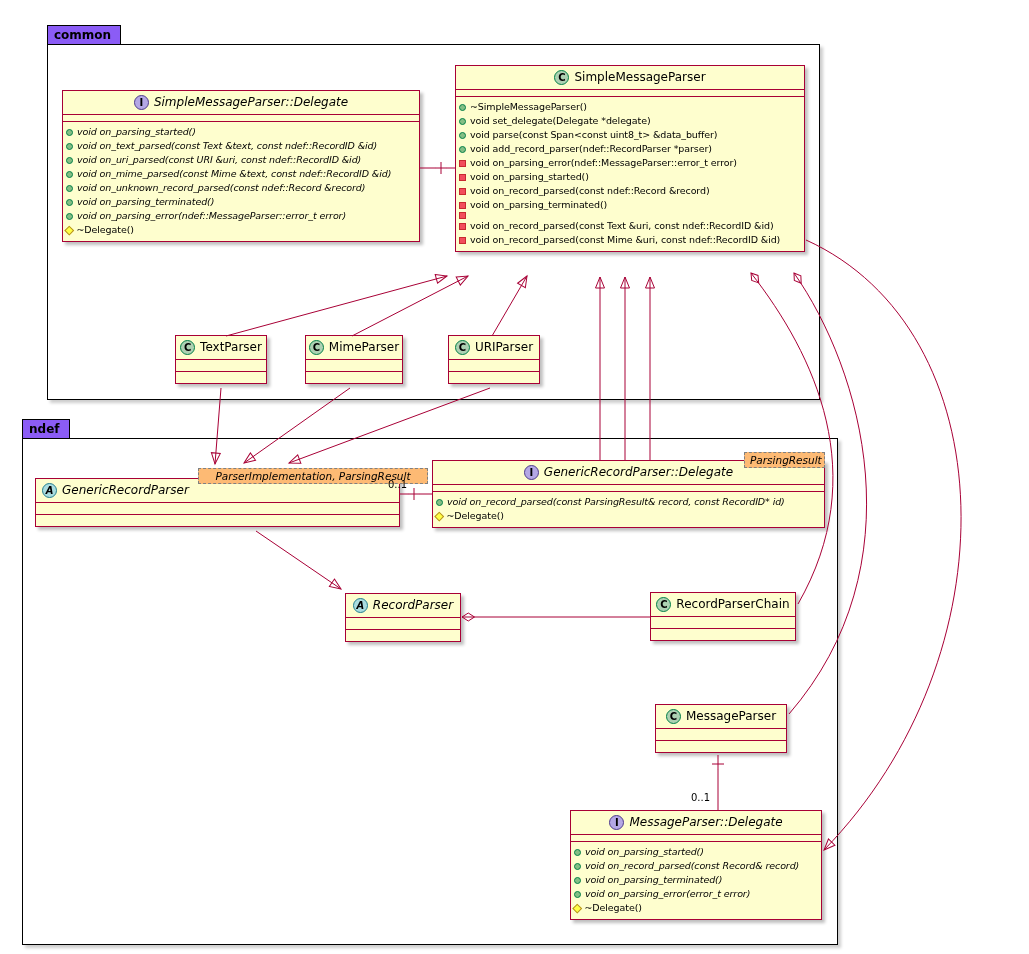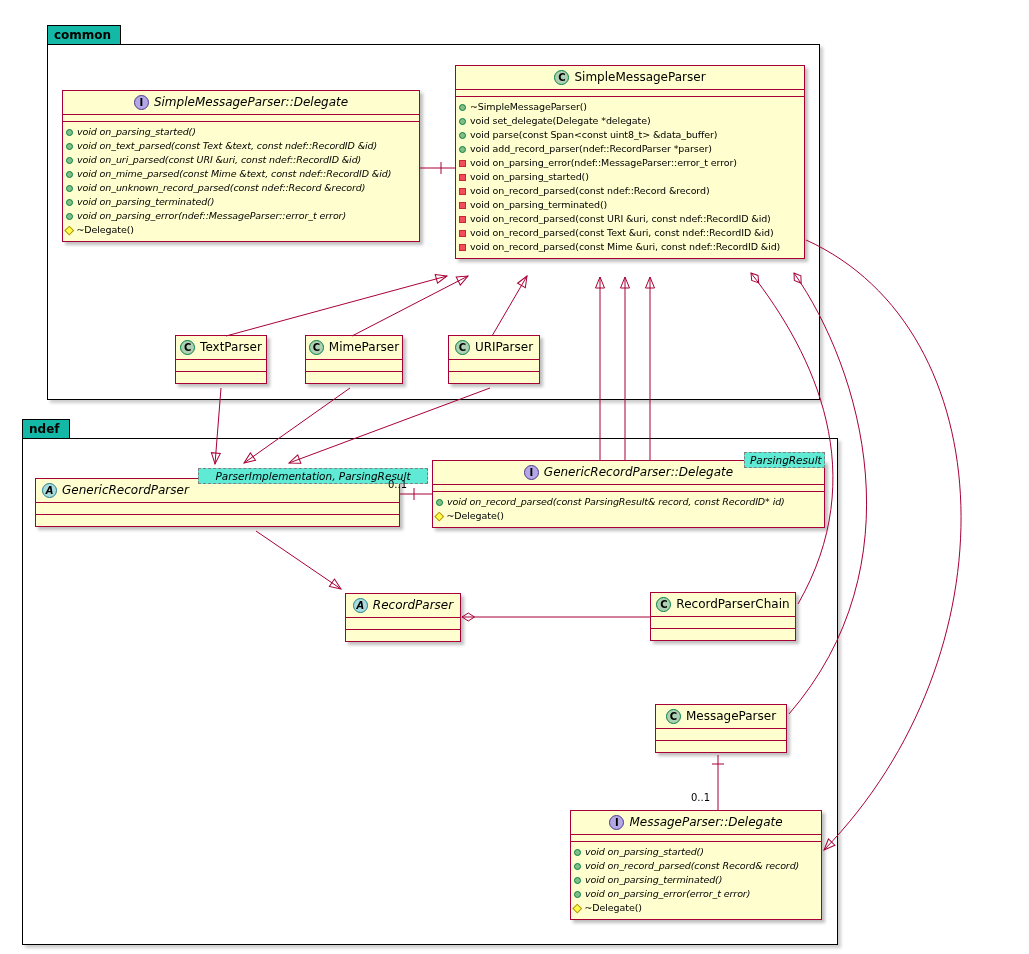--- a/index.html
+++ b/index.html
@@ -1,21 +1,21 @@
 <!DOCTYPE html>
 <html><head>
 <meta charset="utf-8">
 <style>
   html,body { margin:0; padding:0; background:#ffffff; }
   #canvas { position:relative; width:1029px; height:954px; background:#ffffff;
             font-family:"DejaVu Sans", sans-serif; color:#000; overflow:hidden; }
 
   
   .pkg-tab  { position:absolute; box-sizing:border-box; border:1.5px solid #000;
-              background:#14b8a6; font-weight:bold; font-size:12px; padding:2px 9px 2px 6px; z-index:2; }
+              background:#8b5cf6; font-weight:bold; font-size:12px; padding:2px 9px 2px 6px; z-index:2; }
   .pkg-body { position:absolute; box-sizing:border-box; border:1.5px solid #000;
               background:#fff; z-index:1; box-shadow:3px 3px 3px rgba(0,0,0,0.2); }
 
   
   .uml-class { position:absolute; box-sizing:border-box; background:#FEFECE;
                border:1.5px solid #A80036; z-index:3; box-shadow:3px 3px 3px rgba(0,0,0,0.25); }
   .uml-title { display:flex; align-items:center; justify-content:center; gap:5px;
                padding:4px 6px; font-size:12px; white-space:nowrap; }
   .uml-title.left { justify-content:flex-start; }
   .cname { line-height:15px; }
@@ -33,21 +33,21 @@
   .member  { display:flex; align-items:center; gap:4px; font-size:9.5px; letter-spacing:-0.1px;
              line-height:14px; white-space:nowrap; }
   .vis { flex:0 0 auto; width:7px; height:7px; box-sizing:border-box; }
   .vis.public    { background:#84BE84; border:1px solid #038048; border-radius:50%; }
   .vis.private   { background:#F24D5C; border:1px solid #C82930; }
   .vis.protected { background:#FFFF44; border:1px solid #B38D22; transform:rotate(45deg);
                    width:6.5px; height:6.5px; }
   .compartment { border-top:1px solid #A80036; height:11px; }
 
   
-  .tmpl { position:absolute; box-sizing:border-box; border:1px dashed #808080; background:#5eead4;
+  .tmpl { position:absolute; box-sizing:border-box; border:1px dashed #808080; background:#fdba74;
           font-size:10.5px; font-style:italic; padding:1px 5px; z-index:4; text-align:center;
           white-space:nowrap; }
 
   
   #connectors { position:absolute; left:0; top:0; z-index:5; pointer-events:none; }
   #connectors line, #connectors path { stroke:#A80036; stroke-width:1; fill:none; }
   #connectors .plus circle { fill:#FFFFFF; }
   #connectors text { font-family:"DejaVu Sans", sans-serif; font-size:10px; fill:#000; stroke:none; }
 </style>
 </head>
@@ -137,21 +137,20 @@
         <div class="member">
           <span class="vis private"></span>
           <span class="mtext">void on_record_parsed(const ndef::Record &amp;record)</span>
         </div>
         <div class="member">
           <span class="vis private"></span>
           <span class="mtext">void on_parsing_terminated()</span>
         </div>
         <div class="member">
           <span class="vis private"></span>
-          <span class="mtext">void on_record_parsed(const URI &amp;uri, const ndef::RecordID &amp;id)</span>
         </div>
         <div class="member">
           <span class="vis private"></span>
           <span class="mtext">void on_record_parsed(const Text &amp;uri, const ndef::RecordID &amp;id)</span>
         </div>
         <div class="member">
           <span class="vis private"></span>
           <span class="mtext">void on_record_parsed(const Mime &amp;uri, const ndef::RecordID &amp;id)</span>
         </div>
       </div>

